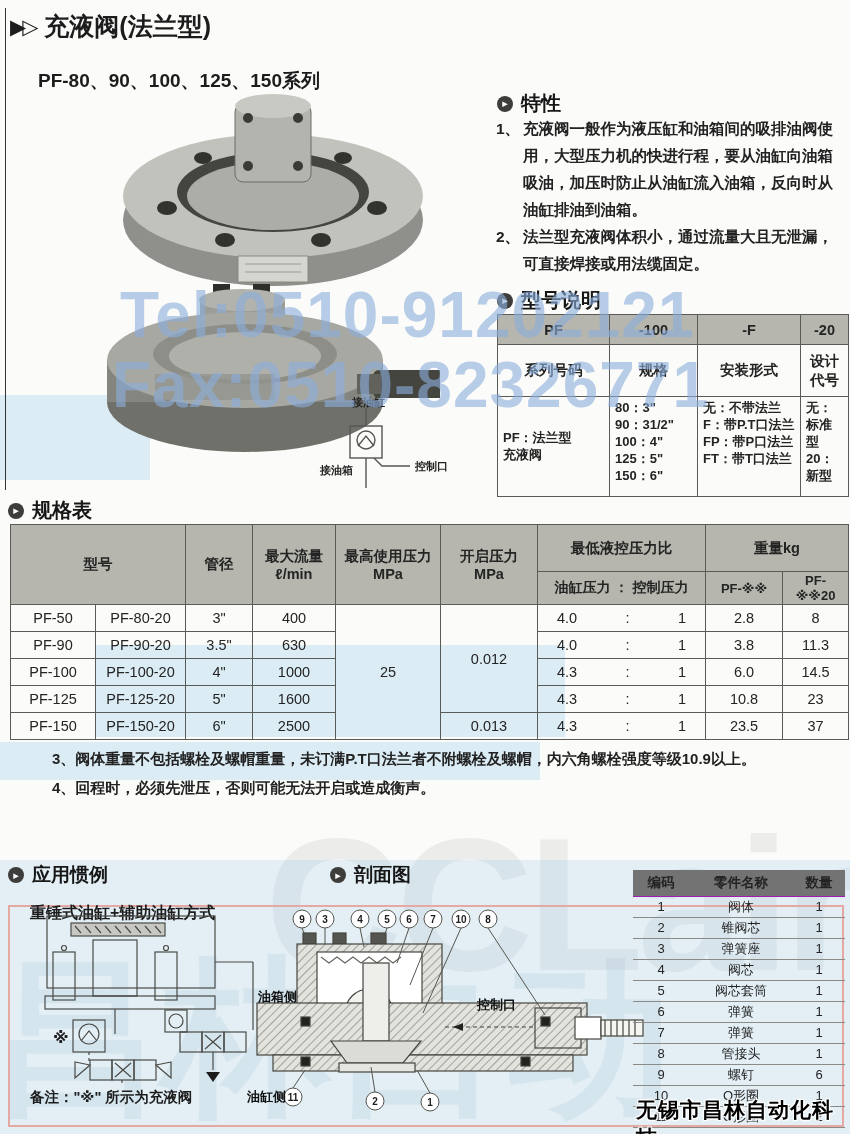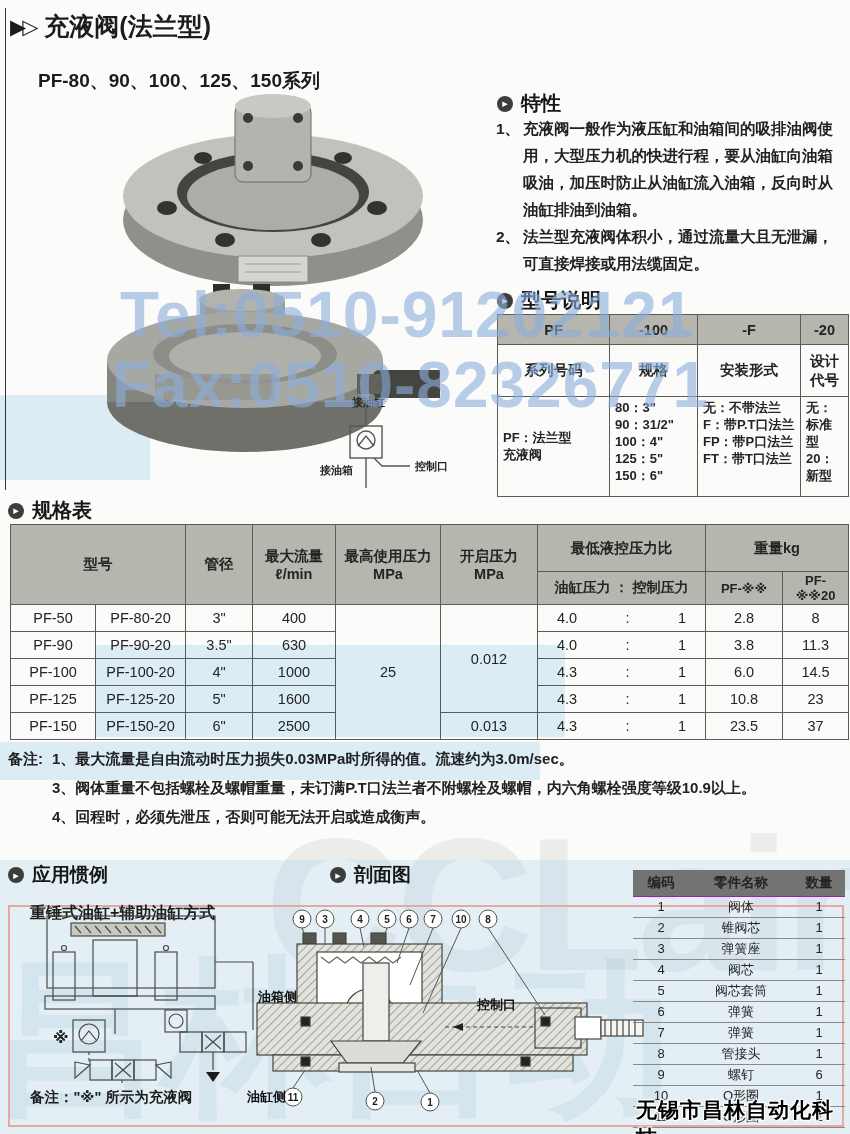--- a/index.html
+++ b/index.html
@@ -287,24 +287,20 @@
               <span>1</span>
             </div>
           </td>
       <td>23.5</td>
       <td>37</td>
     </tr>
   </tbody>
     </table>
 
   <div class="abs notes" style="left:8px;top:744px;width:840px;">
-    <div class="row">
-        <span class="lbl">备注:</span>
-        <span>1、最大流量是自由流动时压力损失0.03MPa时所得的值。流速约为3.0m/sec。</span>
-      </div>
     <div class="ind">3、阀体重量不包括螺栓及螺帽重量，未订满P.T口法兰者不附螺栓及螺帽，内六角螺栓强度等级10.9以上。</div>
     <div class="ind">4、回程时，必须先泄压，否则可能无法开启或造成衡声。</div>
   </div>
 
   <div class="abs pinkbox" style="left:8px;top:905px;width:832px;height:218px;"></div>
 
   <div class="abs sec-h" style="left:8px;top:862px;font-size:19px;">
     <span class="bullet">▸</span>
     <span>应用惯例</span>
   </div>

